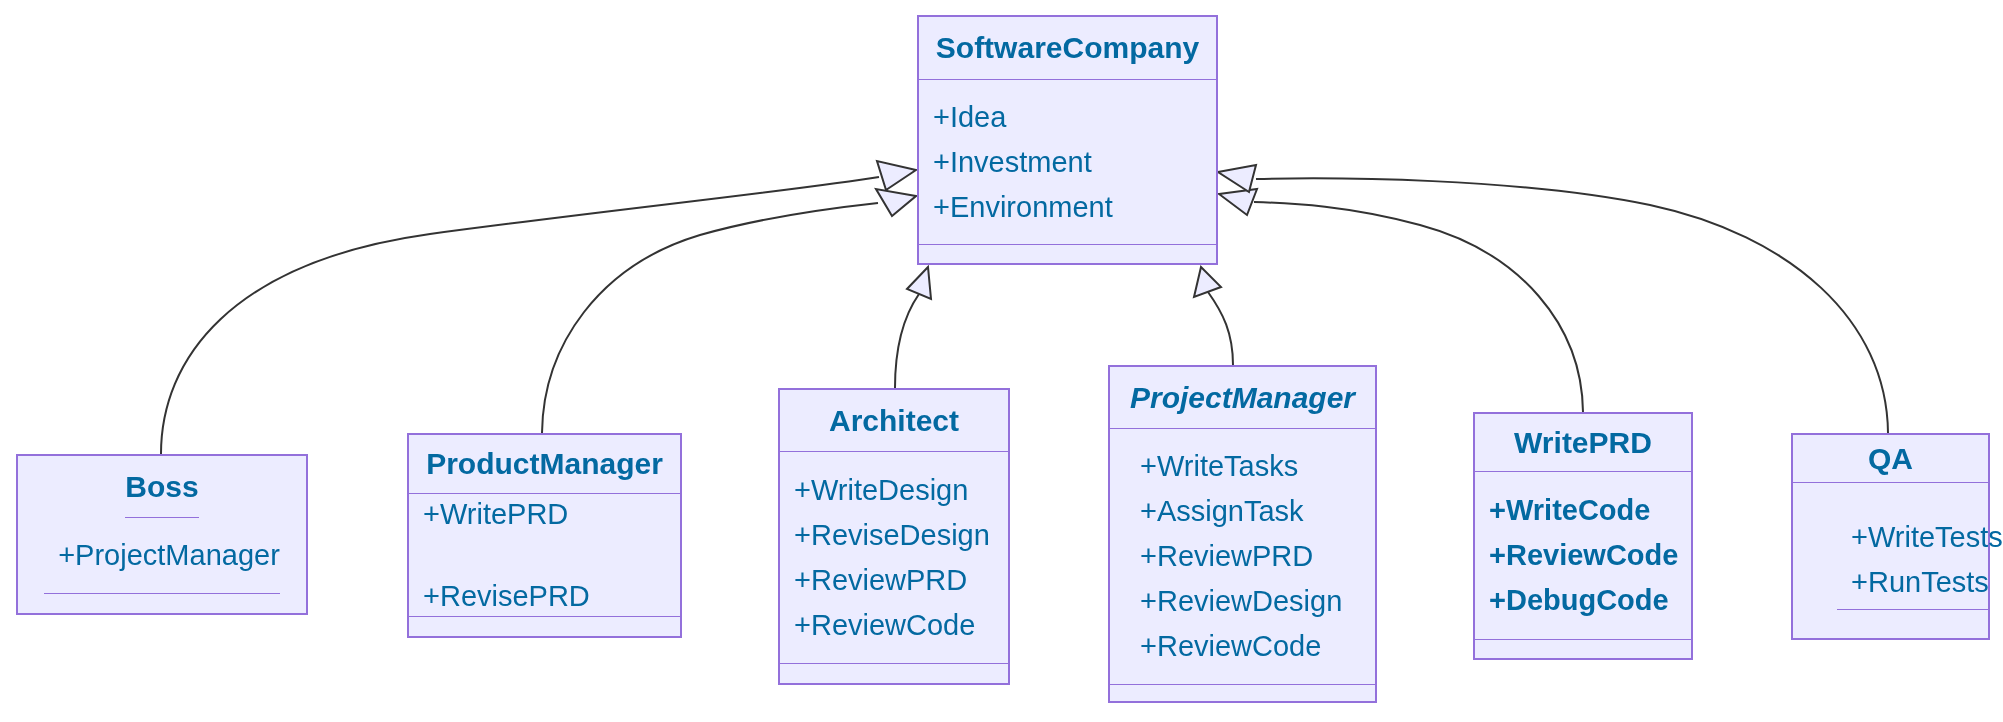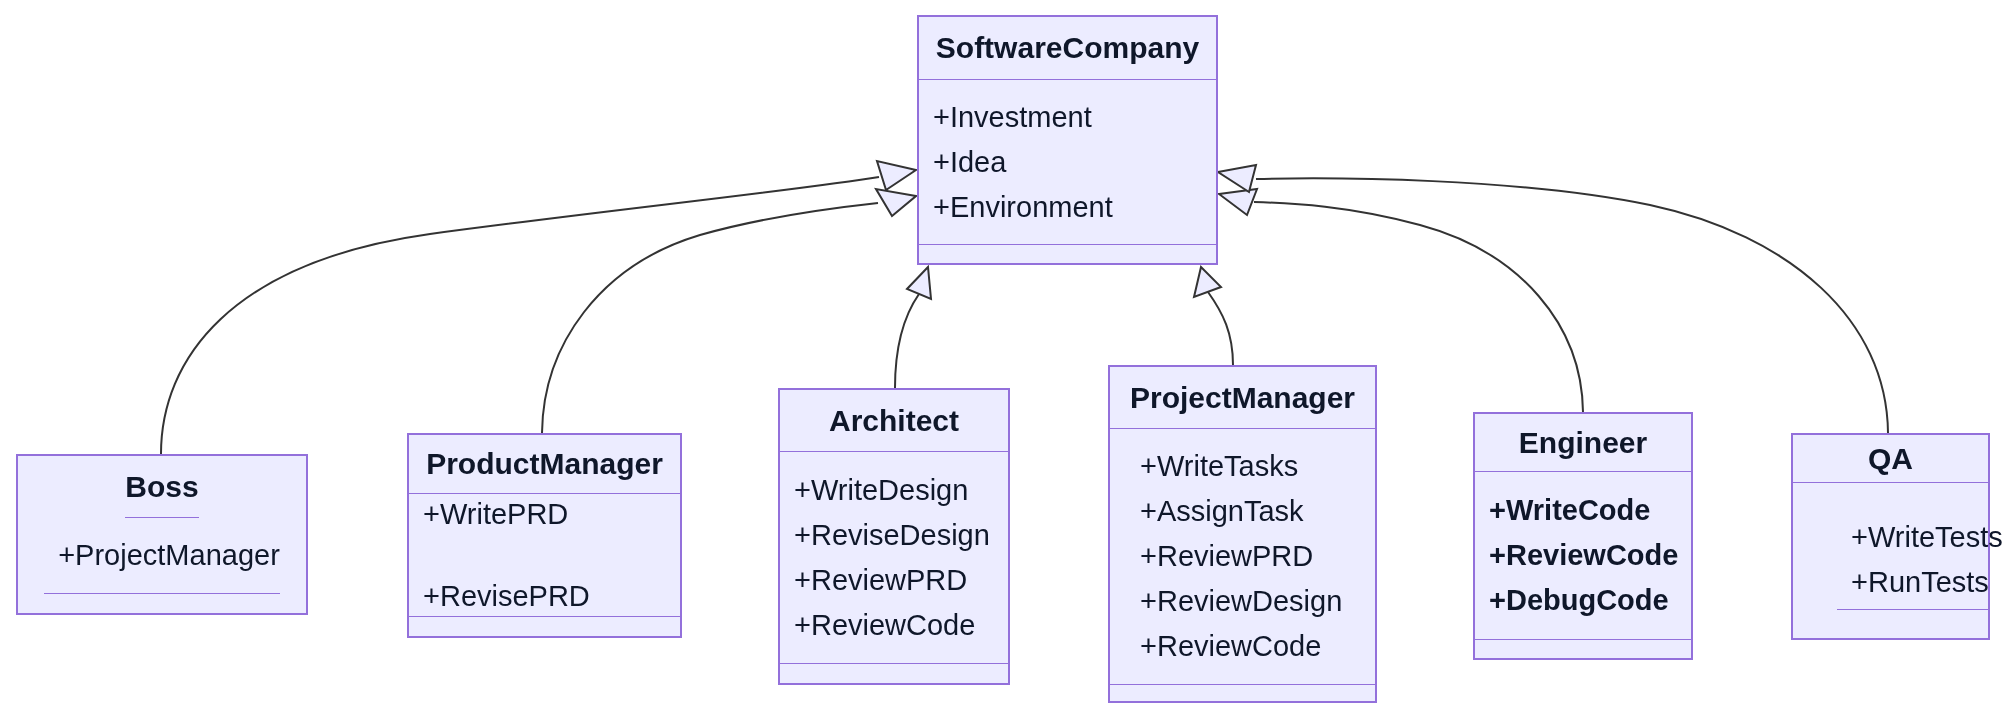--- a/index.html
+++ b/index.html
@@ -9,21 +9,21 @@
     background:#ffffff;
     font-family:"Liberation Sans","DejaVu Sans",sans-serif;
     overflow:hidden;
   }
   #edges{position:absolute;left:0;top:0;width:2003px;height:722px;}
   .uml-class{
     position:absolute;
     box-sizing:border-box;
     background:#ECECFF;
     border:2px solid #9370DB;
-    color:#0f172a;
+    color:#0369a1;
     display:flex;
     flex-direction:column;
   }
   .uml-title{
     box-sizing:border-box;
     border-bottom:1.5px solid #9370DB;
     display:flex;align-items:center;justify-content:center;
     font-weight:bold;
     font-size:30px;
     letter-spacing:0px;
@@ -62,22 +62,22 @@
       <polygon points="928,267 907,289 931,299"></polygon>
       <polygon points="1201,267 1194,297 1221,287"></polygon>
       <polygon points="1219,194 1257,189 1247,215"></polygon>
       <polygon points="1218,172 1256,165 1249,192"></polygon>
     </g>
   </svg>
 
   <div class="uml-class" style="left:917px;top:15px;width:301px;height:250px;">
     <div class="uml-title" style="height:63px;">SoftwareCompany</div>
     <div class="uml-members" style="height:165px;">
+      <div class="uml-member">+Idea</div>
       <div class="uml-member">+Investment</div>
-      <div class="uml-member">+Idea</div>
       <div class="uml-member">+Environment</div>
     </div>
     <div class="uml-methods"></div>
   </div>
 
   <div class="uml-class" style="left:16px;top:454px;width:292px;height:161px;align-items:center;">
     <div class="uml-title" style="height:62px;">Boss</div>
     <div class="uml-members" style="height:76px;">
       <div class="uml-member">+ProjectManager</div>
     </div>
@@ -98,33 +98,33 @@
     <div class="uml-members" style="height:212px;">
       <div class="uml-member">+WriteDesign</div>
       <div class="uml-member">+ReviseDesign</div>
       <div class="uml-member">+ReviewPRD</div>
       <div class="uml-member">+ReviewCode</div>
     </div>
     <div class="uml-methods"></div>
   </div>
 
   <div class="uml-class" style="left:1108px;top:365px;width:269px;height:338px;">
-    <div class="uml-title" style="height:62px;">ProjectManager</div>
+    <div class="uml-title" style="height:62px;font-style:italic;">ProjectManager</div>
     <div class="uml-members" style="height:256px;padding-left:16px;">
       <div class="uml-member">+WriteTasks</div>
       <div class="uml-member">+AssignTask</div>
       <div class="uml-member">+ReviewPRD</div>
       <div class="uml-member">+ReviewDesign</div>
       <div class="uml-member">+ReviewCode</div>
     </div>
     <div class="uml-methods"></div>
   </div>
 
   <div class="uml-class" style="left:1473px;top:412px;width:220px;height:248px;">
-    <div class="uml-title" style="height:58px;">Engineer</div>
+    <div class="uml-title" style="height:58px;">WritePRD</div>
     <div class="uml-members" style="height:168px;font-weight:bold;">
       <div class="uml-member">+WriteCode</div>
       <div class="uml-member">+ReviewCode</div>
       <div class="uml-member">+DebugCode</div>
     </div>
     <div class="uml-methods"></div>
   </div>
 
   <div class="uml-class" style="left:1791px;top:433px;width:199px;height:207px;gap:28px;">
     <div class="uml-title" style="height:60px;">QA</div>

